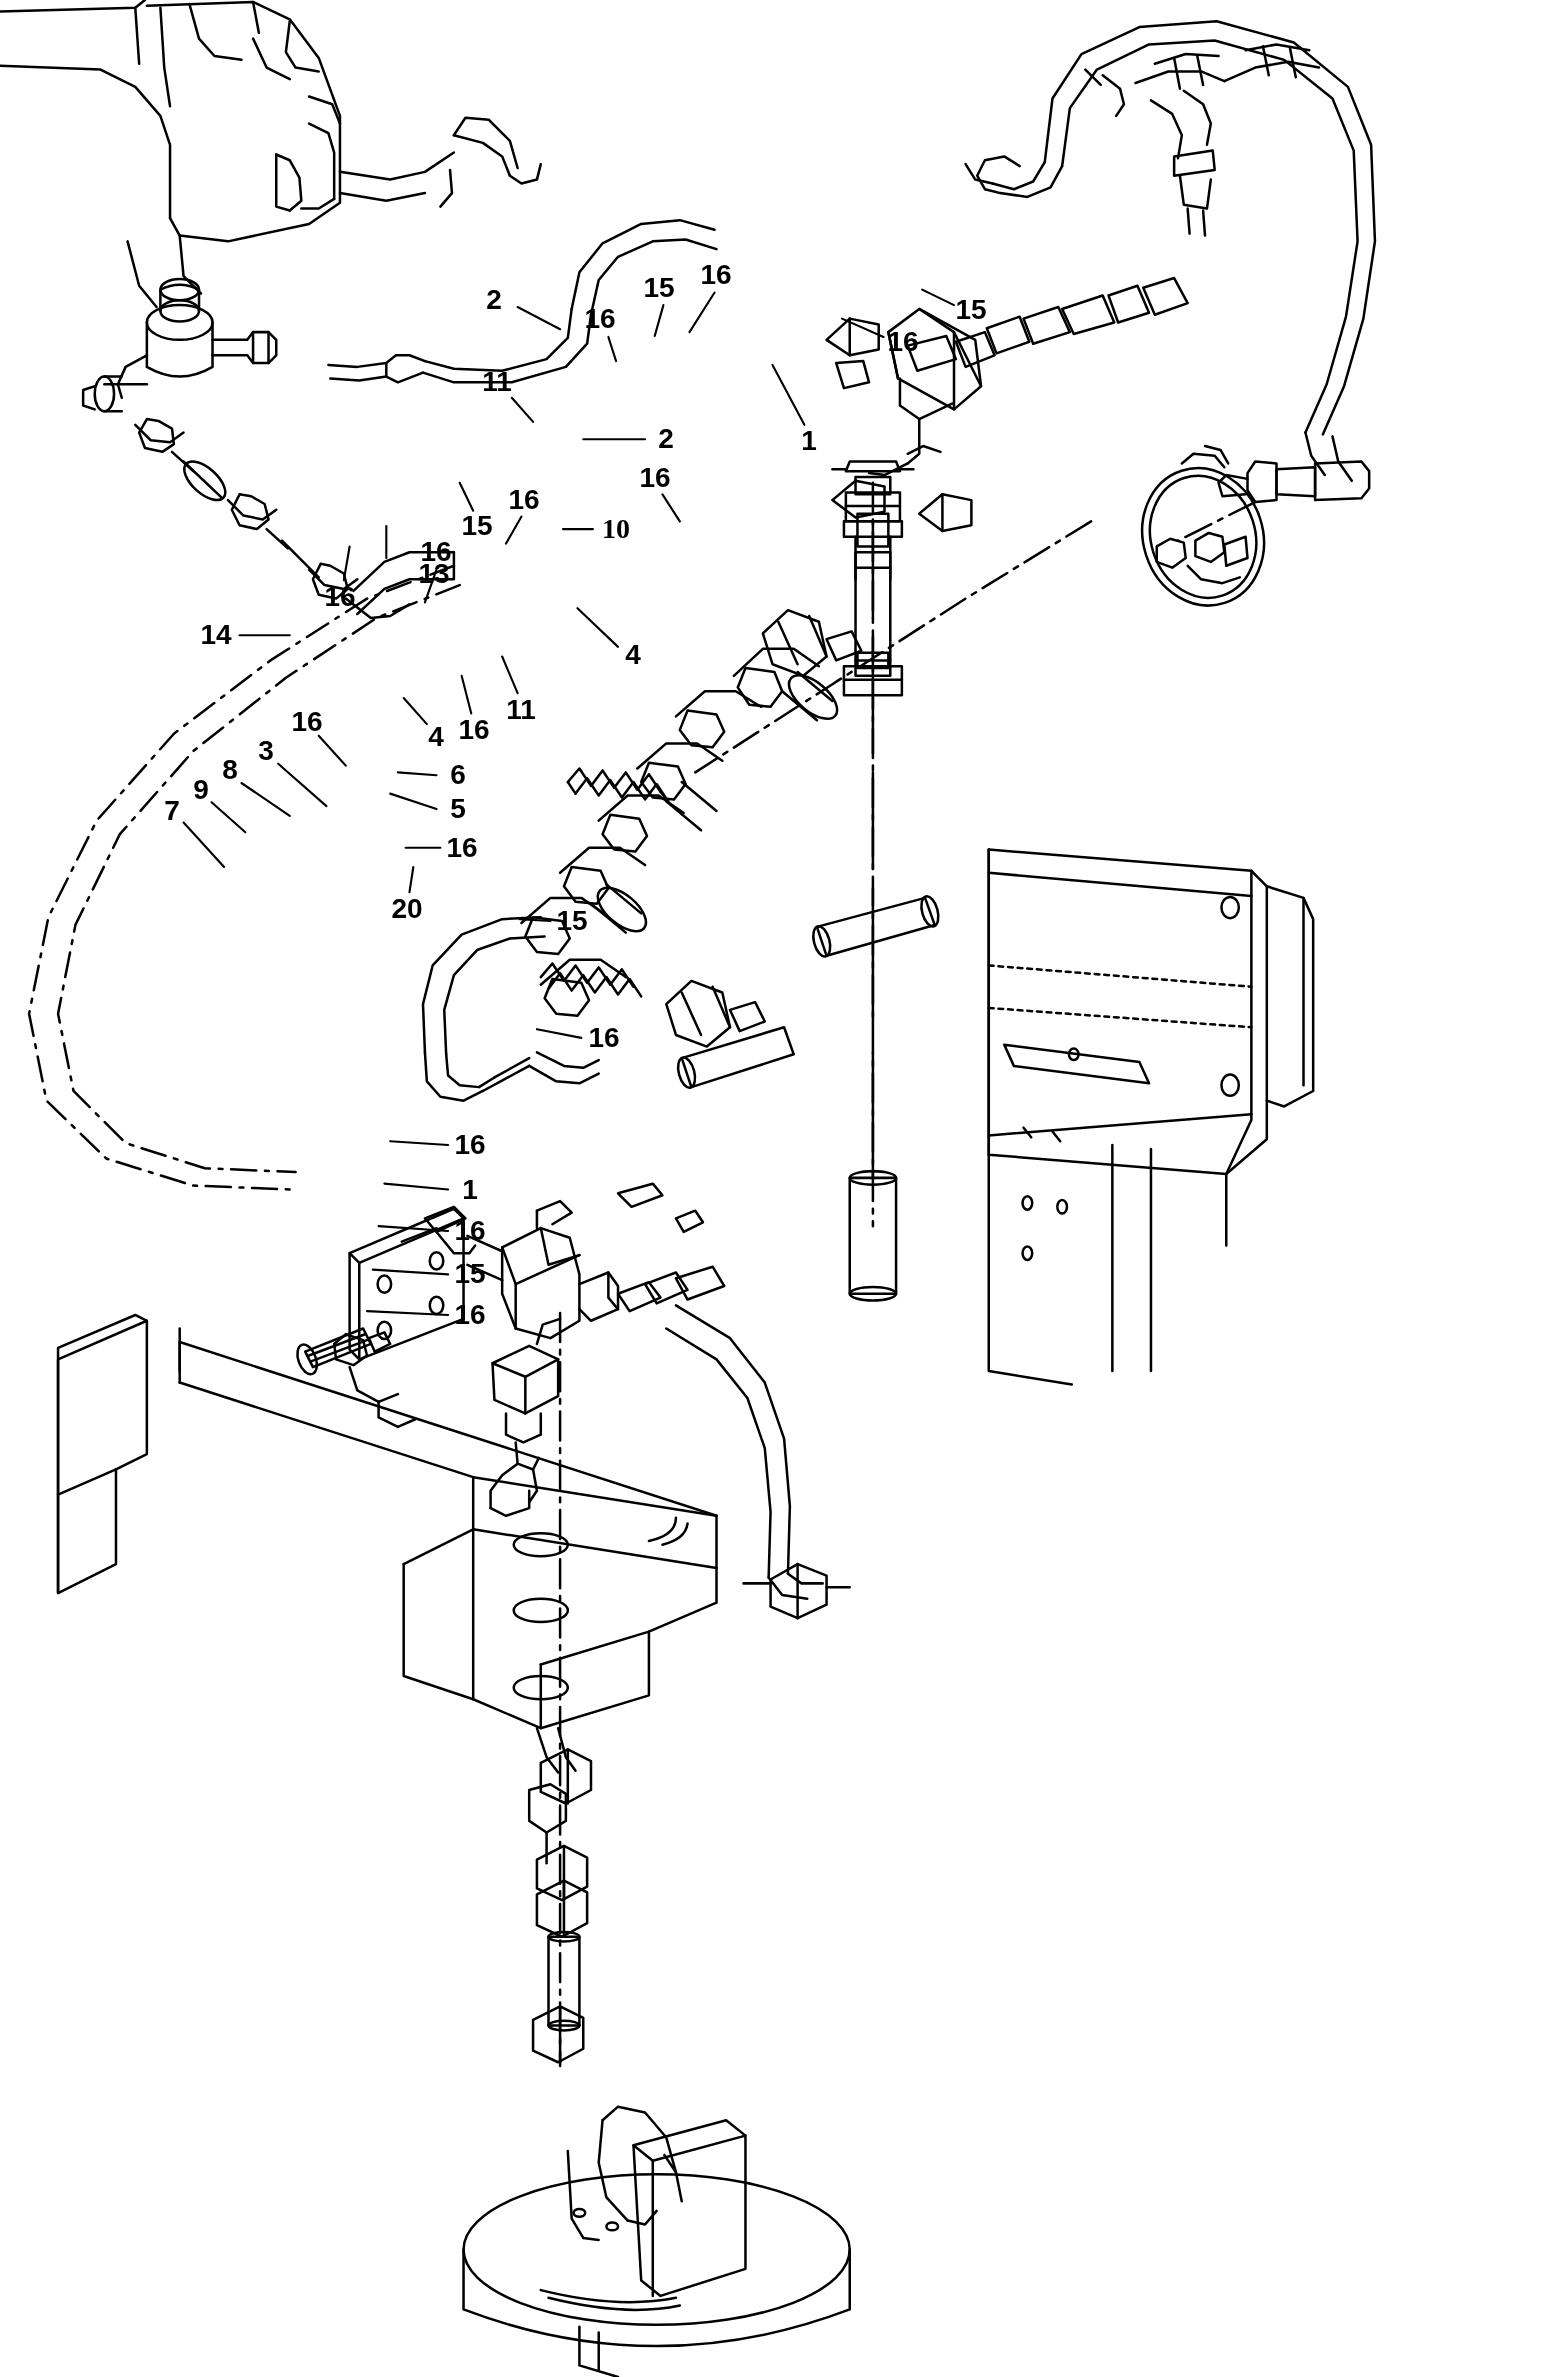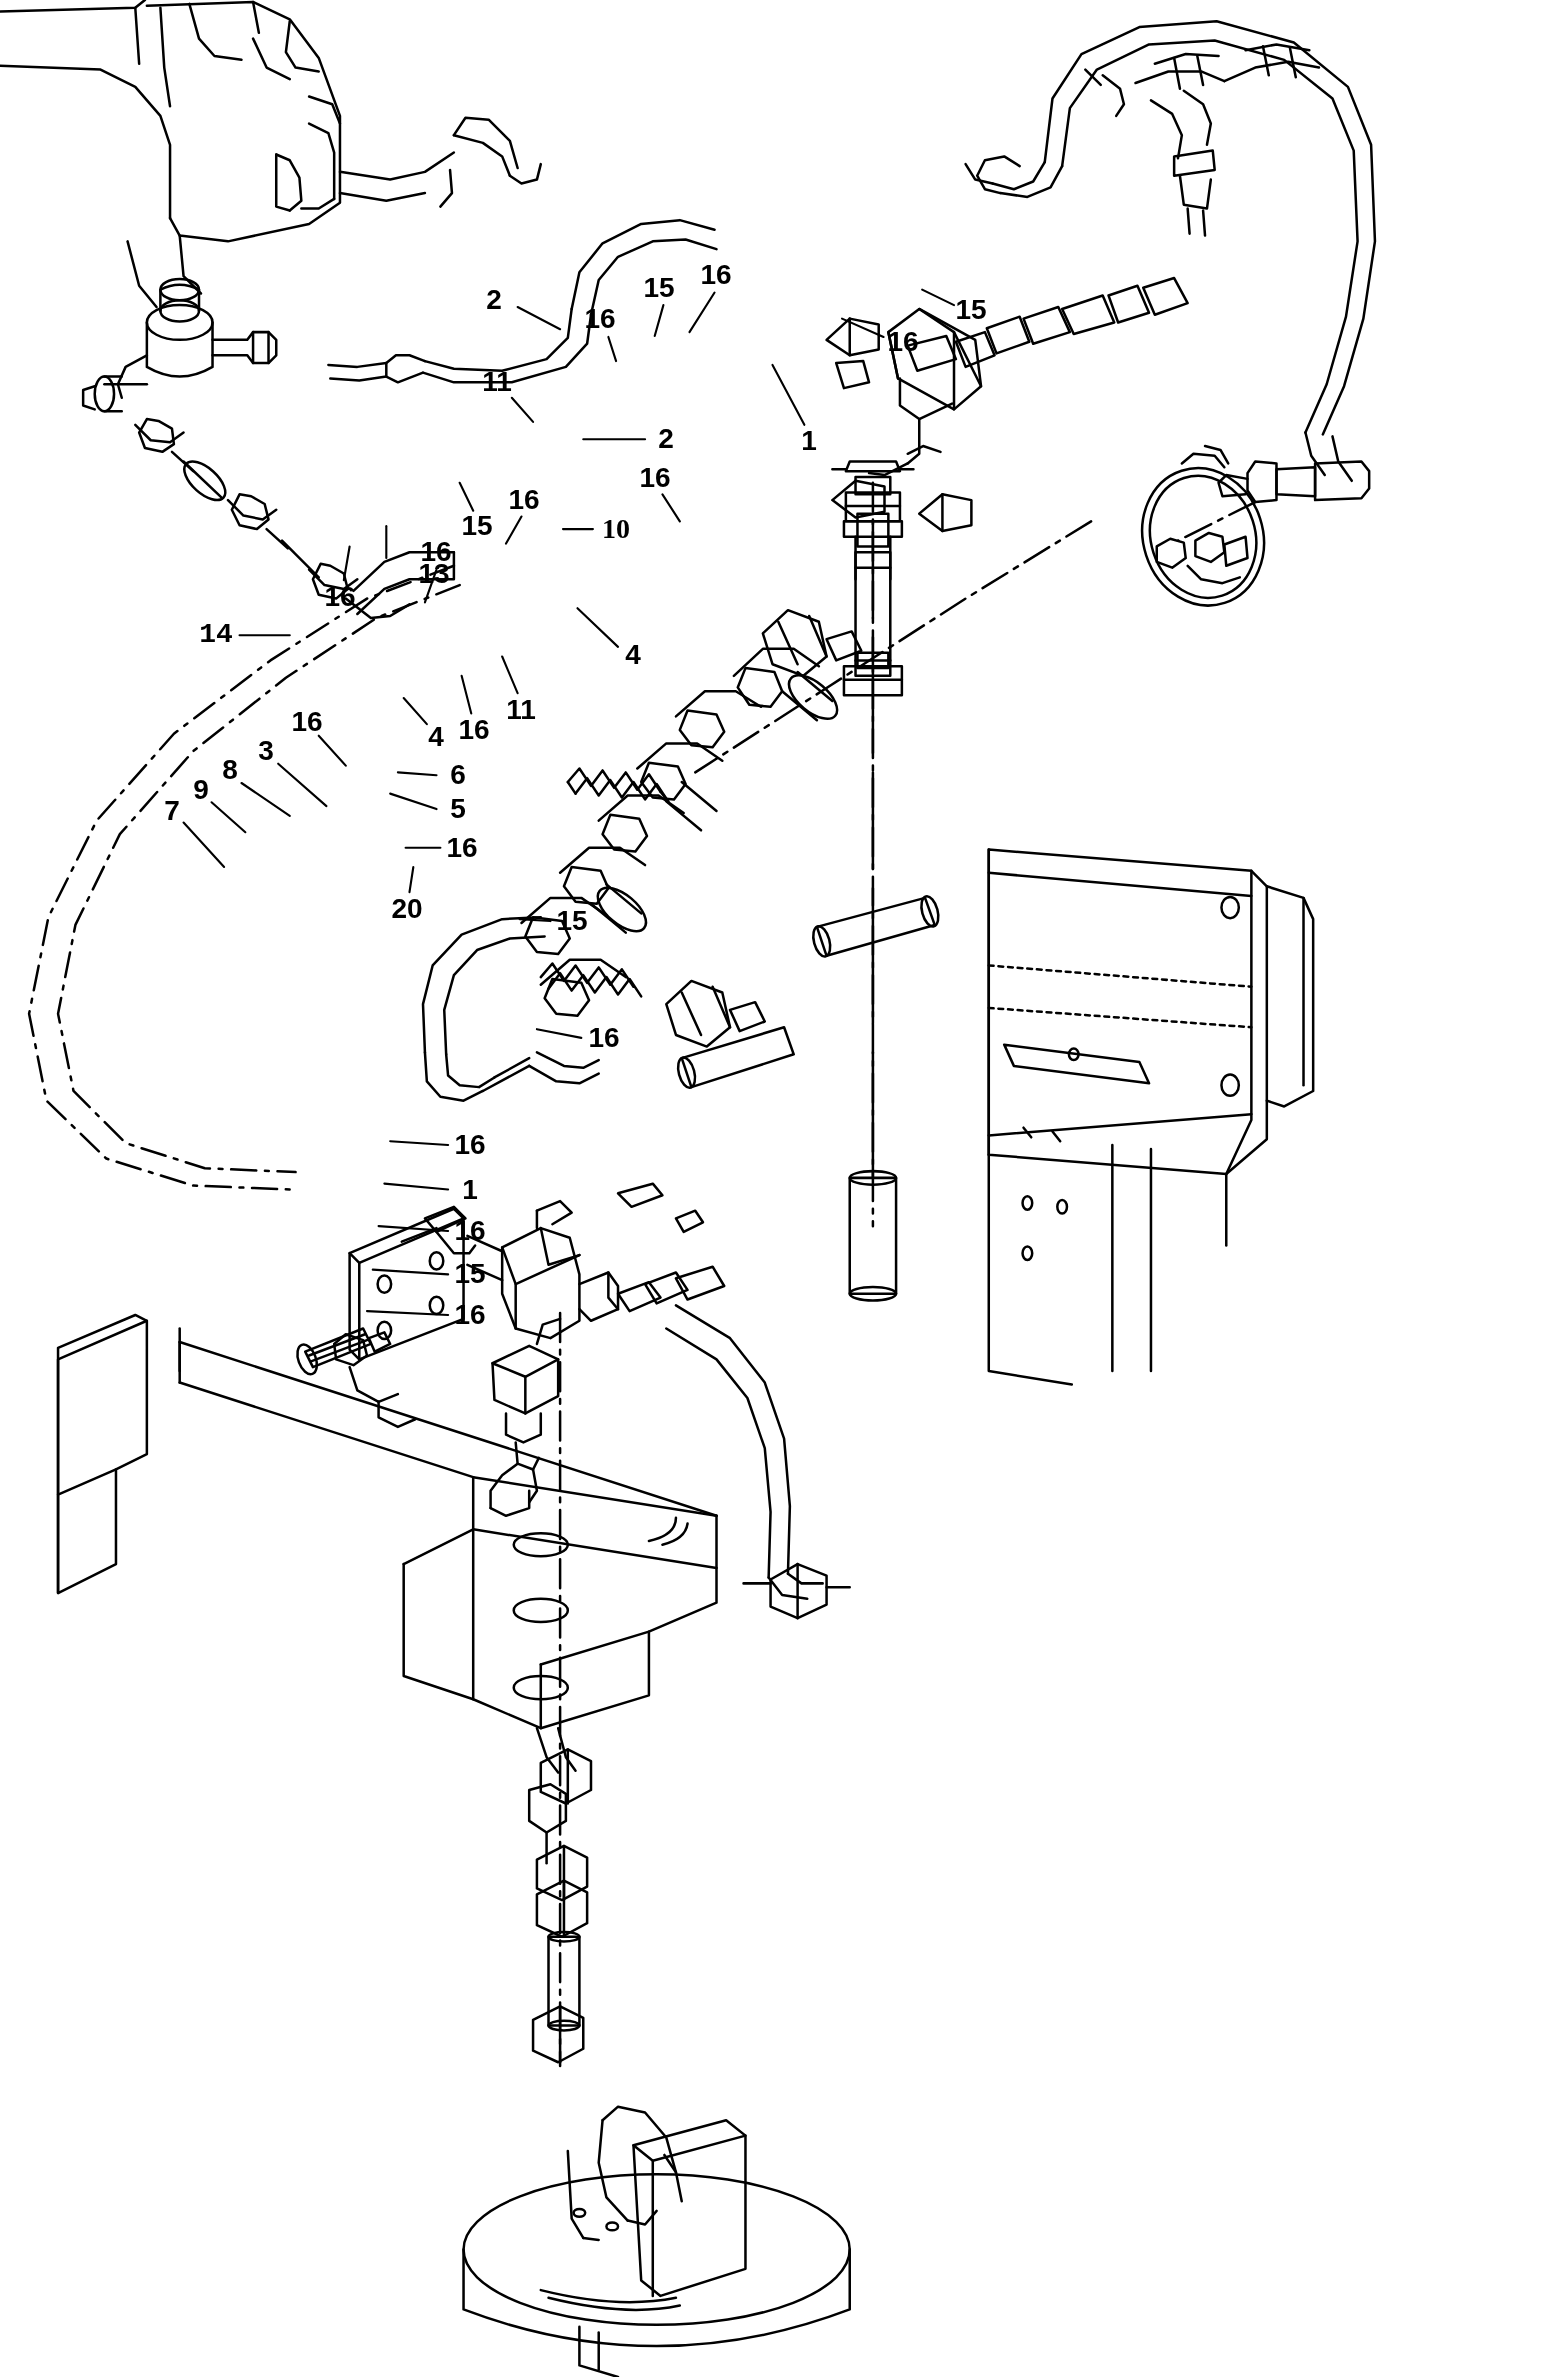--- a/index.html
+++ b/index.html
@@ -492,21 +492,21 @@
   <div class="callout" style="left:497px; top:382px;">11</div>
   <div class="callout" style="left:666px; top:439px;">2</div>
   <div class="callout" style="left:809px; top:441px;">1</div>
   <div class="callout" style="left:524px; top:500px;">16</div>
   <div class="callout" style="left:477px; top:526px;">15</div>
   <div class="callout" style="left:655px; top:478px;">16</div>
   <div class="callout" style="left:616px; top:529px;font-family:Liberation Serif, serif;">10</div>
   <div class="callout" style="left:436px; top:552px;">16</div>
   <div class="callout" style="left:386px; top:574px;margin-left:48px;">13</div>
   <div class="callout" style="left:340px; top:597px;">16</div>
-  <div class="callout" style="left:216px; top:635px;font-family:Liberation Mono, monospace;">14</div>
+  <div class="callout" style="left:216px; top:635px;">14</div>
   <div class="callout" style="left:633px; top:655px;">4</div>
   <div class="callout" style="left:521px; top:710px;">11</div>
   <div class="callout" style="left:474px; top:730px;">16</div>
   <div class="callout" style="left:436px; top:737px;">4</div>
   <div class="callout" style="left:307px; top:722px;">16</div>
   <div class="callout" style="left:266px; top:751px;">3</div>
   <div class="callout" style="left:230px; top:770px;">8</div>
   <div class="callout" style="left:201px; top:790px;">9</div>
   <div class="callout" style="left:172px; top:811px;">7</div>
   <div class="callout" style="left:458px; top:775px;">6</div>

